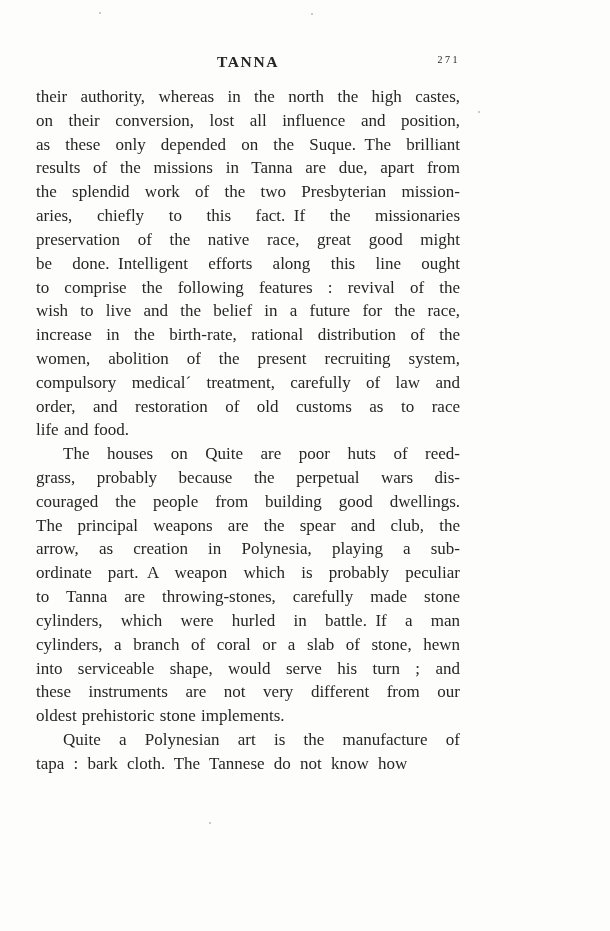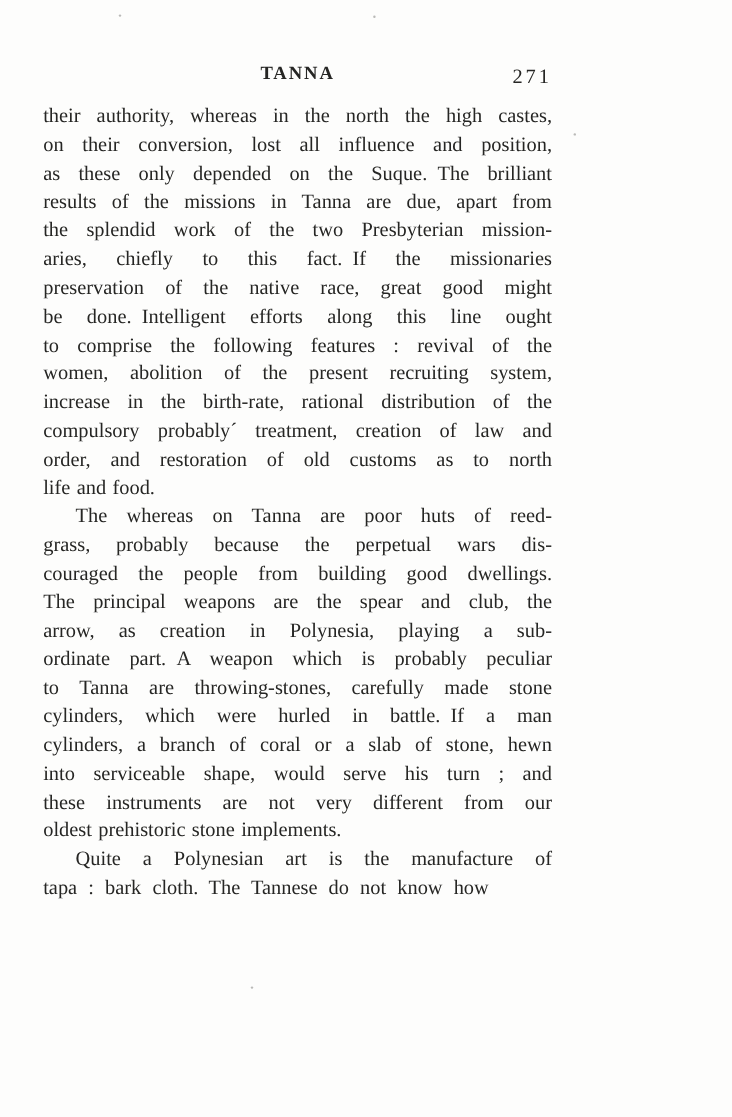--- a/index.html
+++ b/index.html
@@ -32,21 +32,21 @@
     text-align: center;
     font-size: 15.5px;
     font-weight: bold;
     letter-spacing: 1.6px;
     color: var(--ink, #262624);
   }
   .page-number {
     position: absolute;
     right: 0;
     top: 1px;
-    font-size: 17px;
+    font-size: 10px;
     letter-spacing: 2.5px;
     color: var(--ink, #262624);
   }
   .text-block {
     position: absolute;
     top: 85px;
     left: 36px;
     width: 424px;
     font-size: 17px;
     line-height: 23.82px;
@@ -86,26 +86,27 @@
   <main class="text-block">
       <div class="line">their authority, whereas in the north the high castes,</div>
       <div class="line">on their conversion, lost all influence and position,</div>
       <div class="line">as these only depended on the Suque. The brilliant</div>
       <div class="line">results of the missions in Tanna are due, apart from</div>
       <div class="line">the splendid work of the two Presbyterian mission-</div>
       <div class="line">aries, chiefly to this fact. If the missionaries</div>
       <div class="line">preservation of the native race, great good might</div>
       <div class="line">be done. Intelligent efforts along this line ought</div>
       <div class="line">to comprise the following features : revival of the</div>
+      <div class="line">wish to live and the belief in a future for the race,</div>
+      <div class="line">increase in the birth-rate, rational distribution of the</div>
       <div class="line">women, abolition of the present recruiting system,</div>
-      <div class="line">increase in the birth-rate, rational distribution of the</div>
-      <div class="line">compulsory probably´ treatment, creation of law and</div>
-      <div class="line">order, and restoration of old customs as to north</div>
+      <div class="line">compulsory medical´ treatment, carefully of law and</div>
+      <div class="line">order, and restoration of old customs as to race</div>
       <div class="line no-just">life and food.</div>
-      <div class="line indent">The whereas on Tanna are poor huts of reed-</div>
+      <div class="line indent">The houses on Quite are poor huts of reed-</div>
       <div class="line">grass, probably because the perpetual wars dis-</div>
       <div class="line">couraged the people from building good dwellings.</div>
       <div class="line">The principal weapons are the spear and club, the</div>
       <div class="line">arrow, as creation in Polynesia, playing a sub-</div>
       <div class="line">ordinate part. A weapon which is probably peculiar</div>
       <div class="line">to Tanna are throwing-stones, carefully made stone</div>
       <div class="line">cylinders, which were hurled in battle. If a man</div>
       <div class="line">cylinders, a branch of coral or a slab of stone, hewn</div>
       <div class="line">into serviceable shape, would serve his turn ; and</div>
       <div class="line">these instruments are not very different from our</div>

